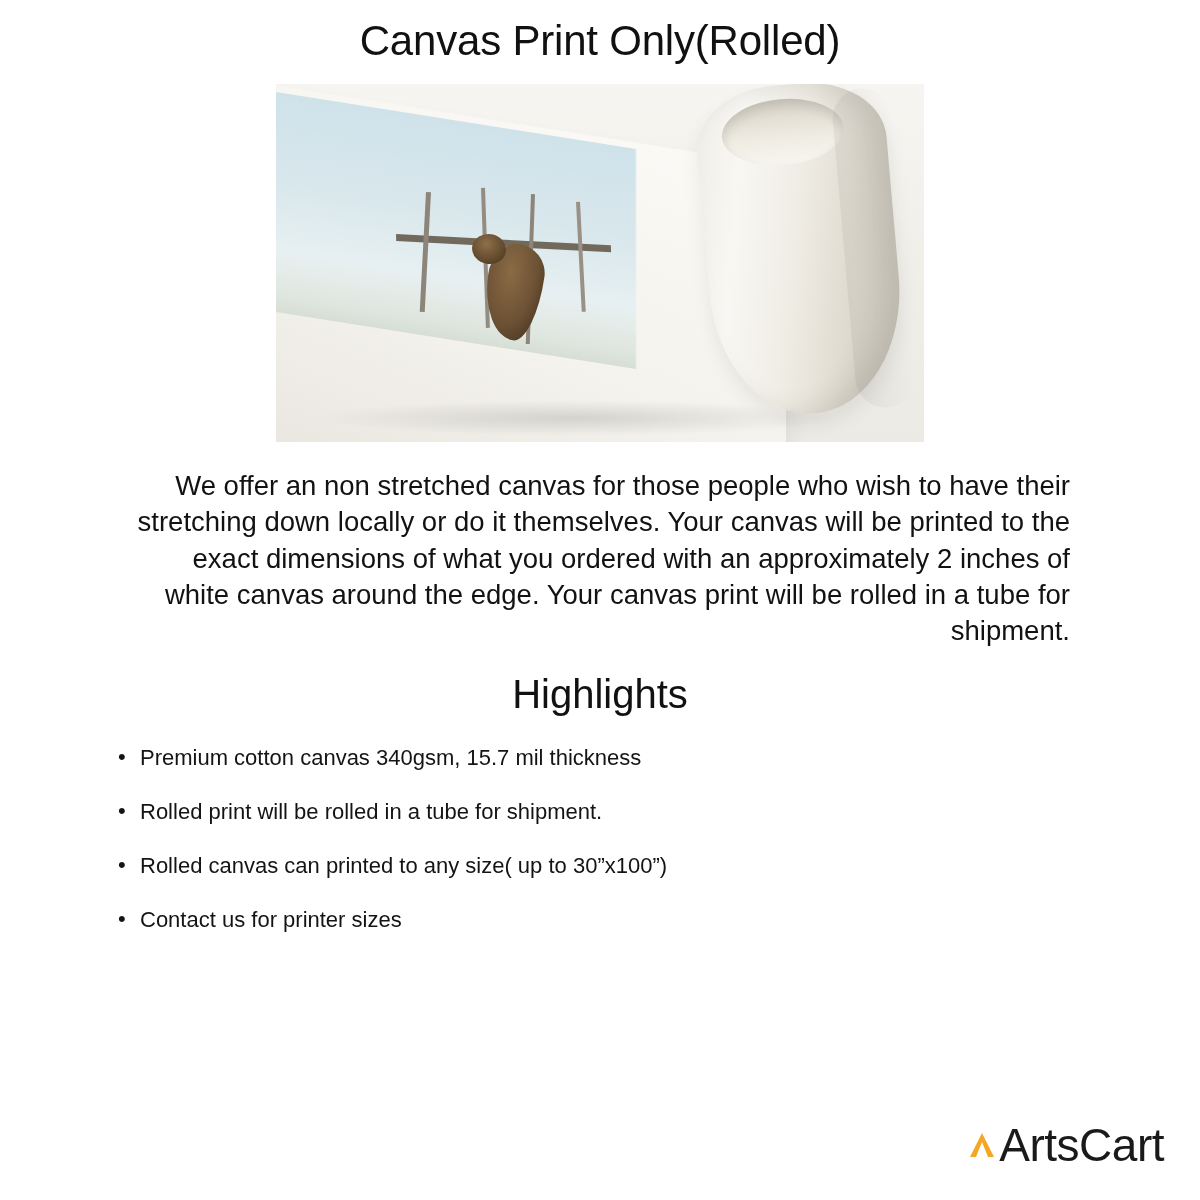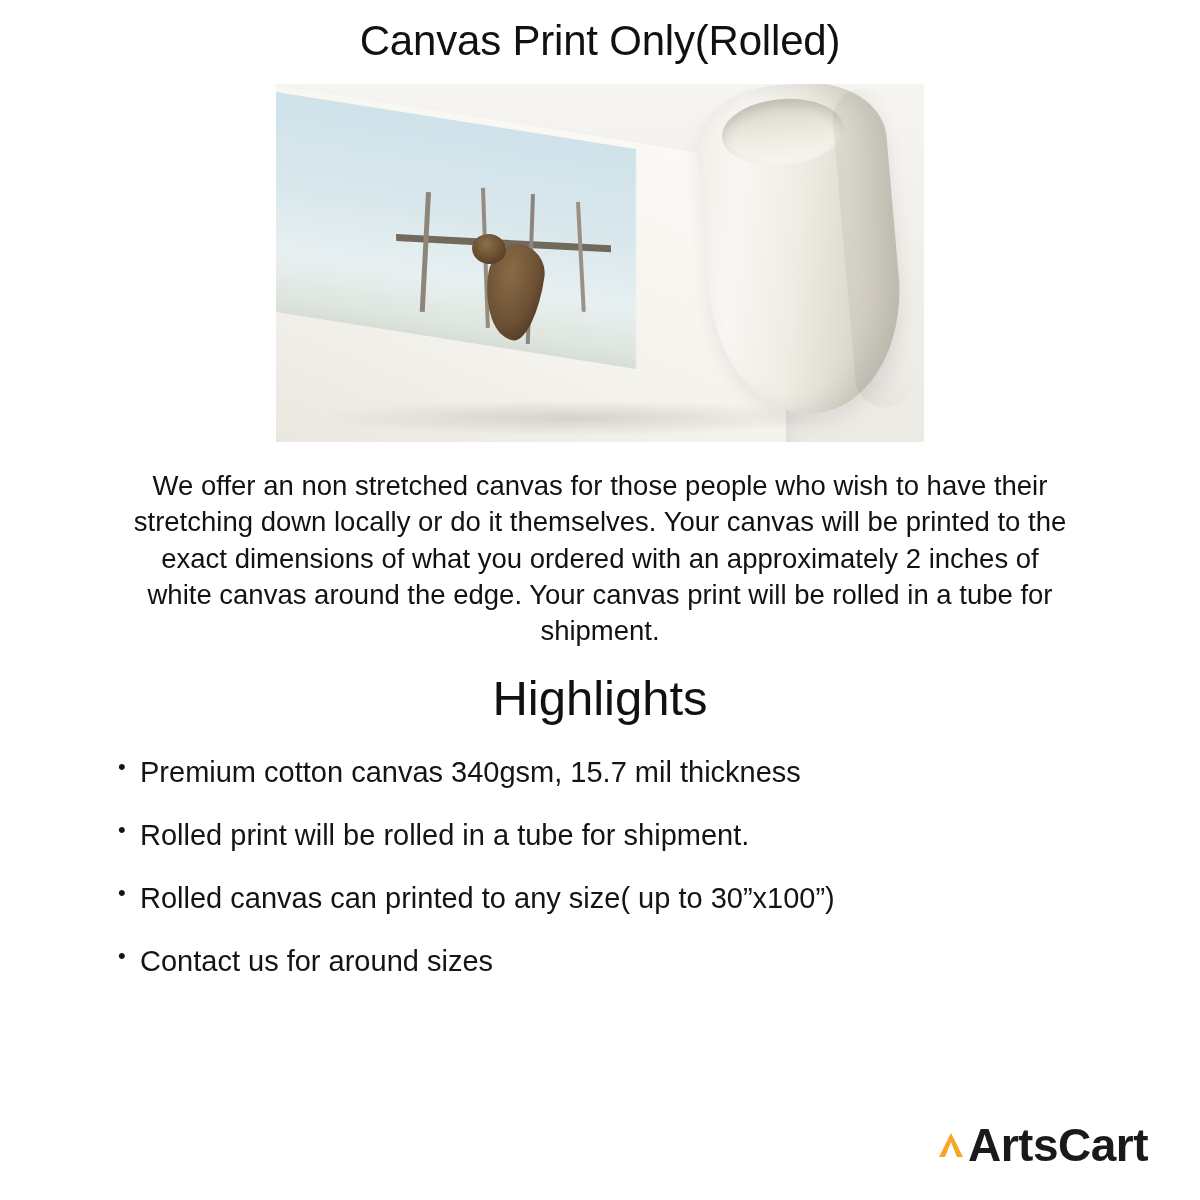--- a/index.html
+++ b/index.html
@@ -153,63 +153,63 @@
     height: 36px;
     background: radial-gradient(ellipse at 50% 50%, rgba(0,0,0,0.12) 0%, rgba(0,0,0,0) 70%);
   }
 
   .body-text {
     margin: 26px auto 0 auto;
     width: 940px;
     font-size: 27.5px;
     line-height: 1.32;
     color: #121212;
-    text-align: center;
+    text-align: right;
     hyphens: manual;
   }
 
   .subtitle {
     text-align: center;
-    font-size: 49px;
+    font-size: 40px;
     font-weight: normal;
     color: #111111;
     margin: 22px 0 0 0;
     line-height: 1.1;
   }
 
   .highlights {
     list-style: none;
     margin: 28px 0 0 0;
     padding: 0 60px 0 118px;
   }
   .highlights li {
     position: relative;
-    font-size: 29px;
+    font-size: 22px;
     line-height: 1.28;
     color: #141414;
     margin-bottom: 26px;
     padding-left: 22px;
   }
   .highlights li:before {
     content: "•";
     position: absolute;
     left: 0;
     top: -1px;
     font-size: 22px;
     color: #141414;
   }
 
   .logo {
     position: absolute;
-    right: 52px;
+    right: 36px;
     bottom: 28px;
     display: flex;
     align-items: center;
     font-size: 46px;
-    font-weight: bold;
+    font-weight: normal;
     letter-spacing: -0.5px;
     color: #1a1a1a;
   }
   .logo .mark {
     width: 30px;
     height: 30px;
     margin-right: 2px;
     position: relative;
     display: inline-block;
   }
@@ -241,21 +241,21 @@
   </div>
 
   <p class="body-text">We offer an non stretched canvas for those people who wish to have their stretching down locally or do it themselves. Your canvas will be printed to the exact dimensions of what you ordered with an approximately 2 inches of white canvas around the edge. Your canvas print will be rolled in a tube for shipment.</p>
 
   <h2 class="subtitle">Highlights</h2>
 
   <ul class="highlights">
     <li>Premium cotton canvas 340gsm, 15.7 mil thickness</li>
     <li>Rolled print will be rolled in a tube for shipment.</li>
     <li>Rolled canvas can printed to any size( up to 30”x100”)</li>
-    <li>Contact us for around sizes</li>
+    <li>Contact us for printer sizes</li>
   </ul>
 
   <div class="logo">
     <span class="mark">
       <svg width="30" height="30" viewBox="0 0 30 30" aria-hidden="true">
         <polygon points="15,3 27,27 3,27" fill="#F5A623"></polygon>
         <polygon points="15,12 21,27 9,27" fill="#ffffff"></polygon>
       </svg>
     </span>
     <span>ArtsCart</span>

